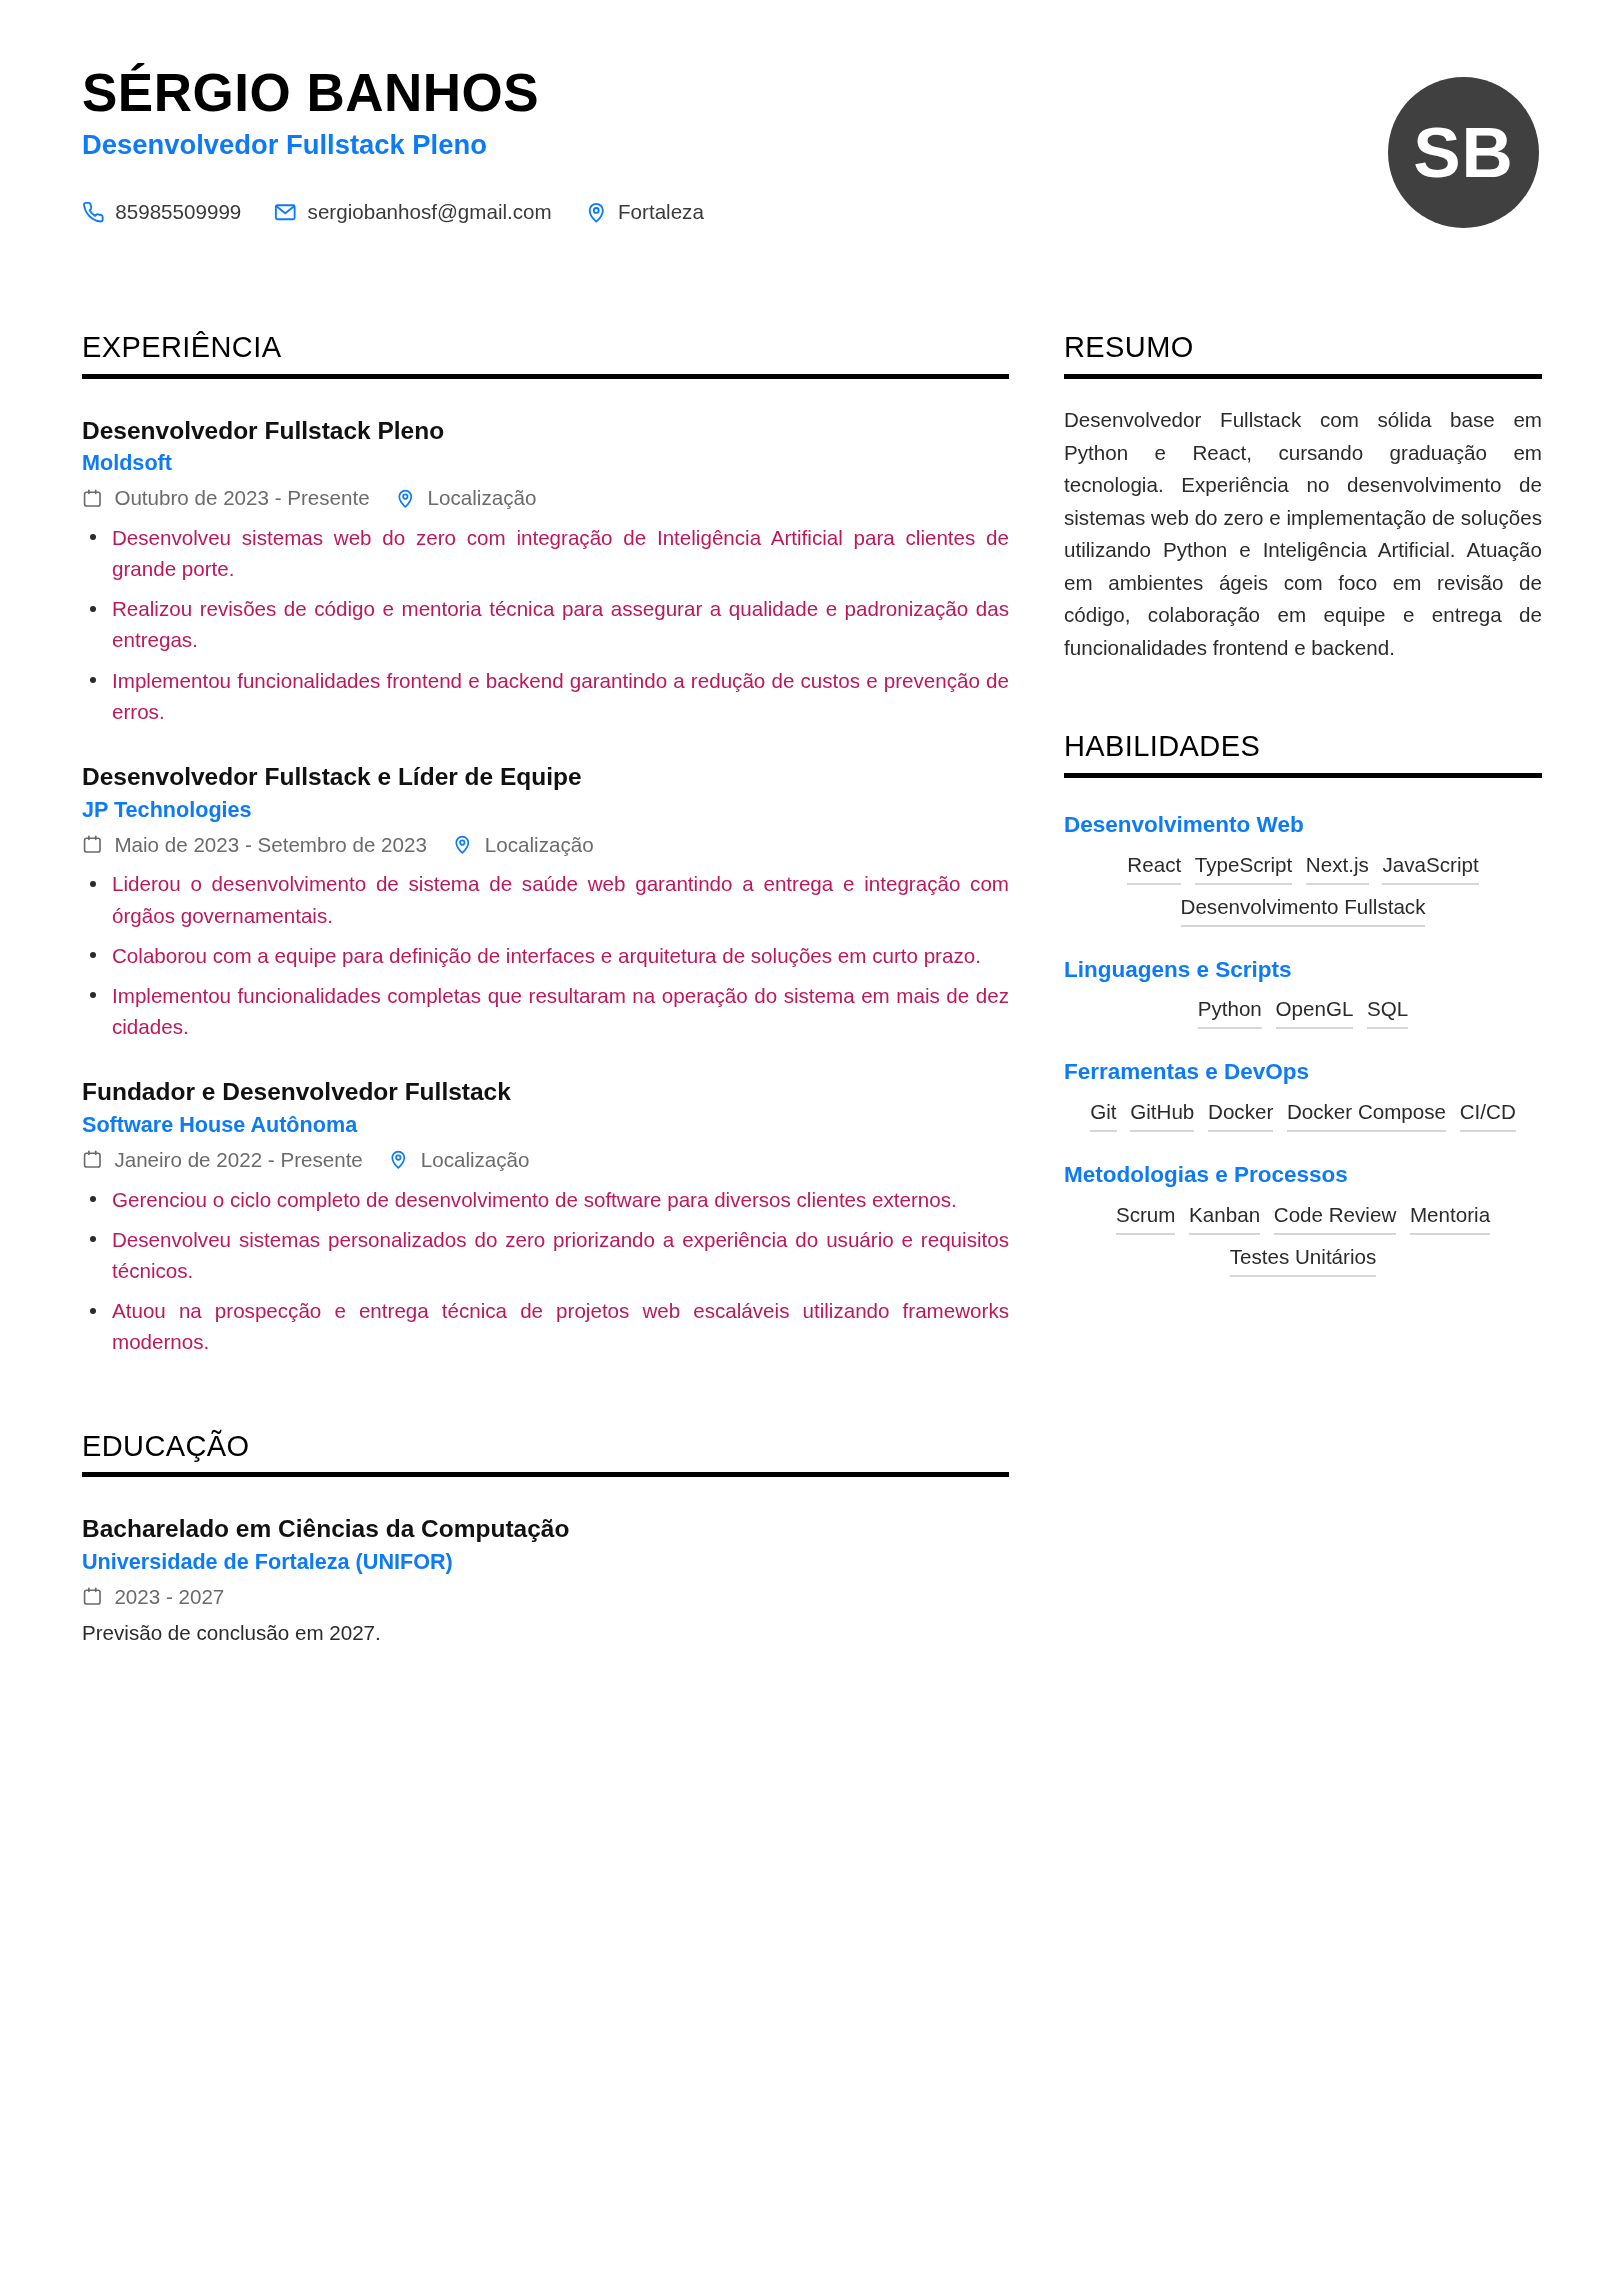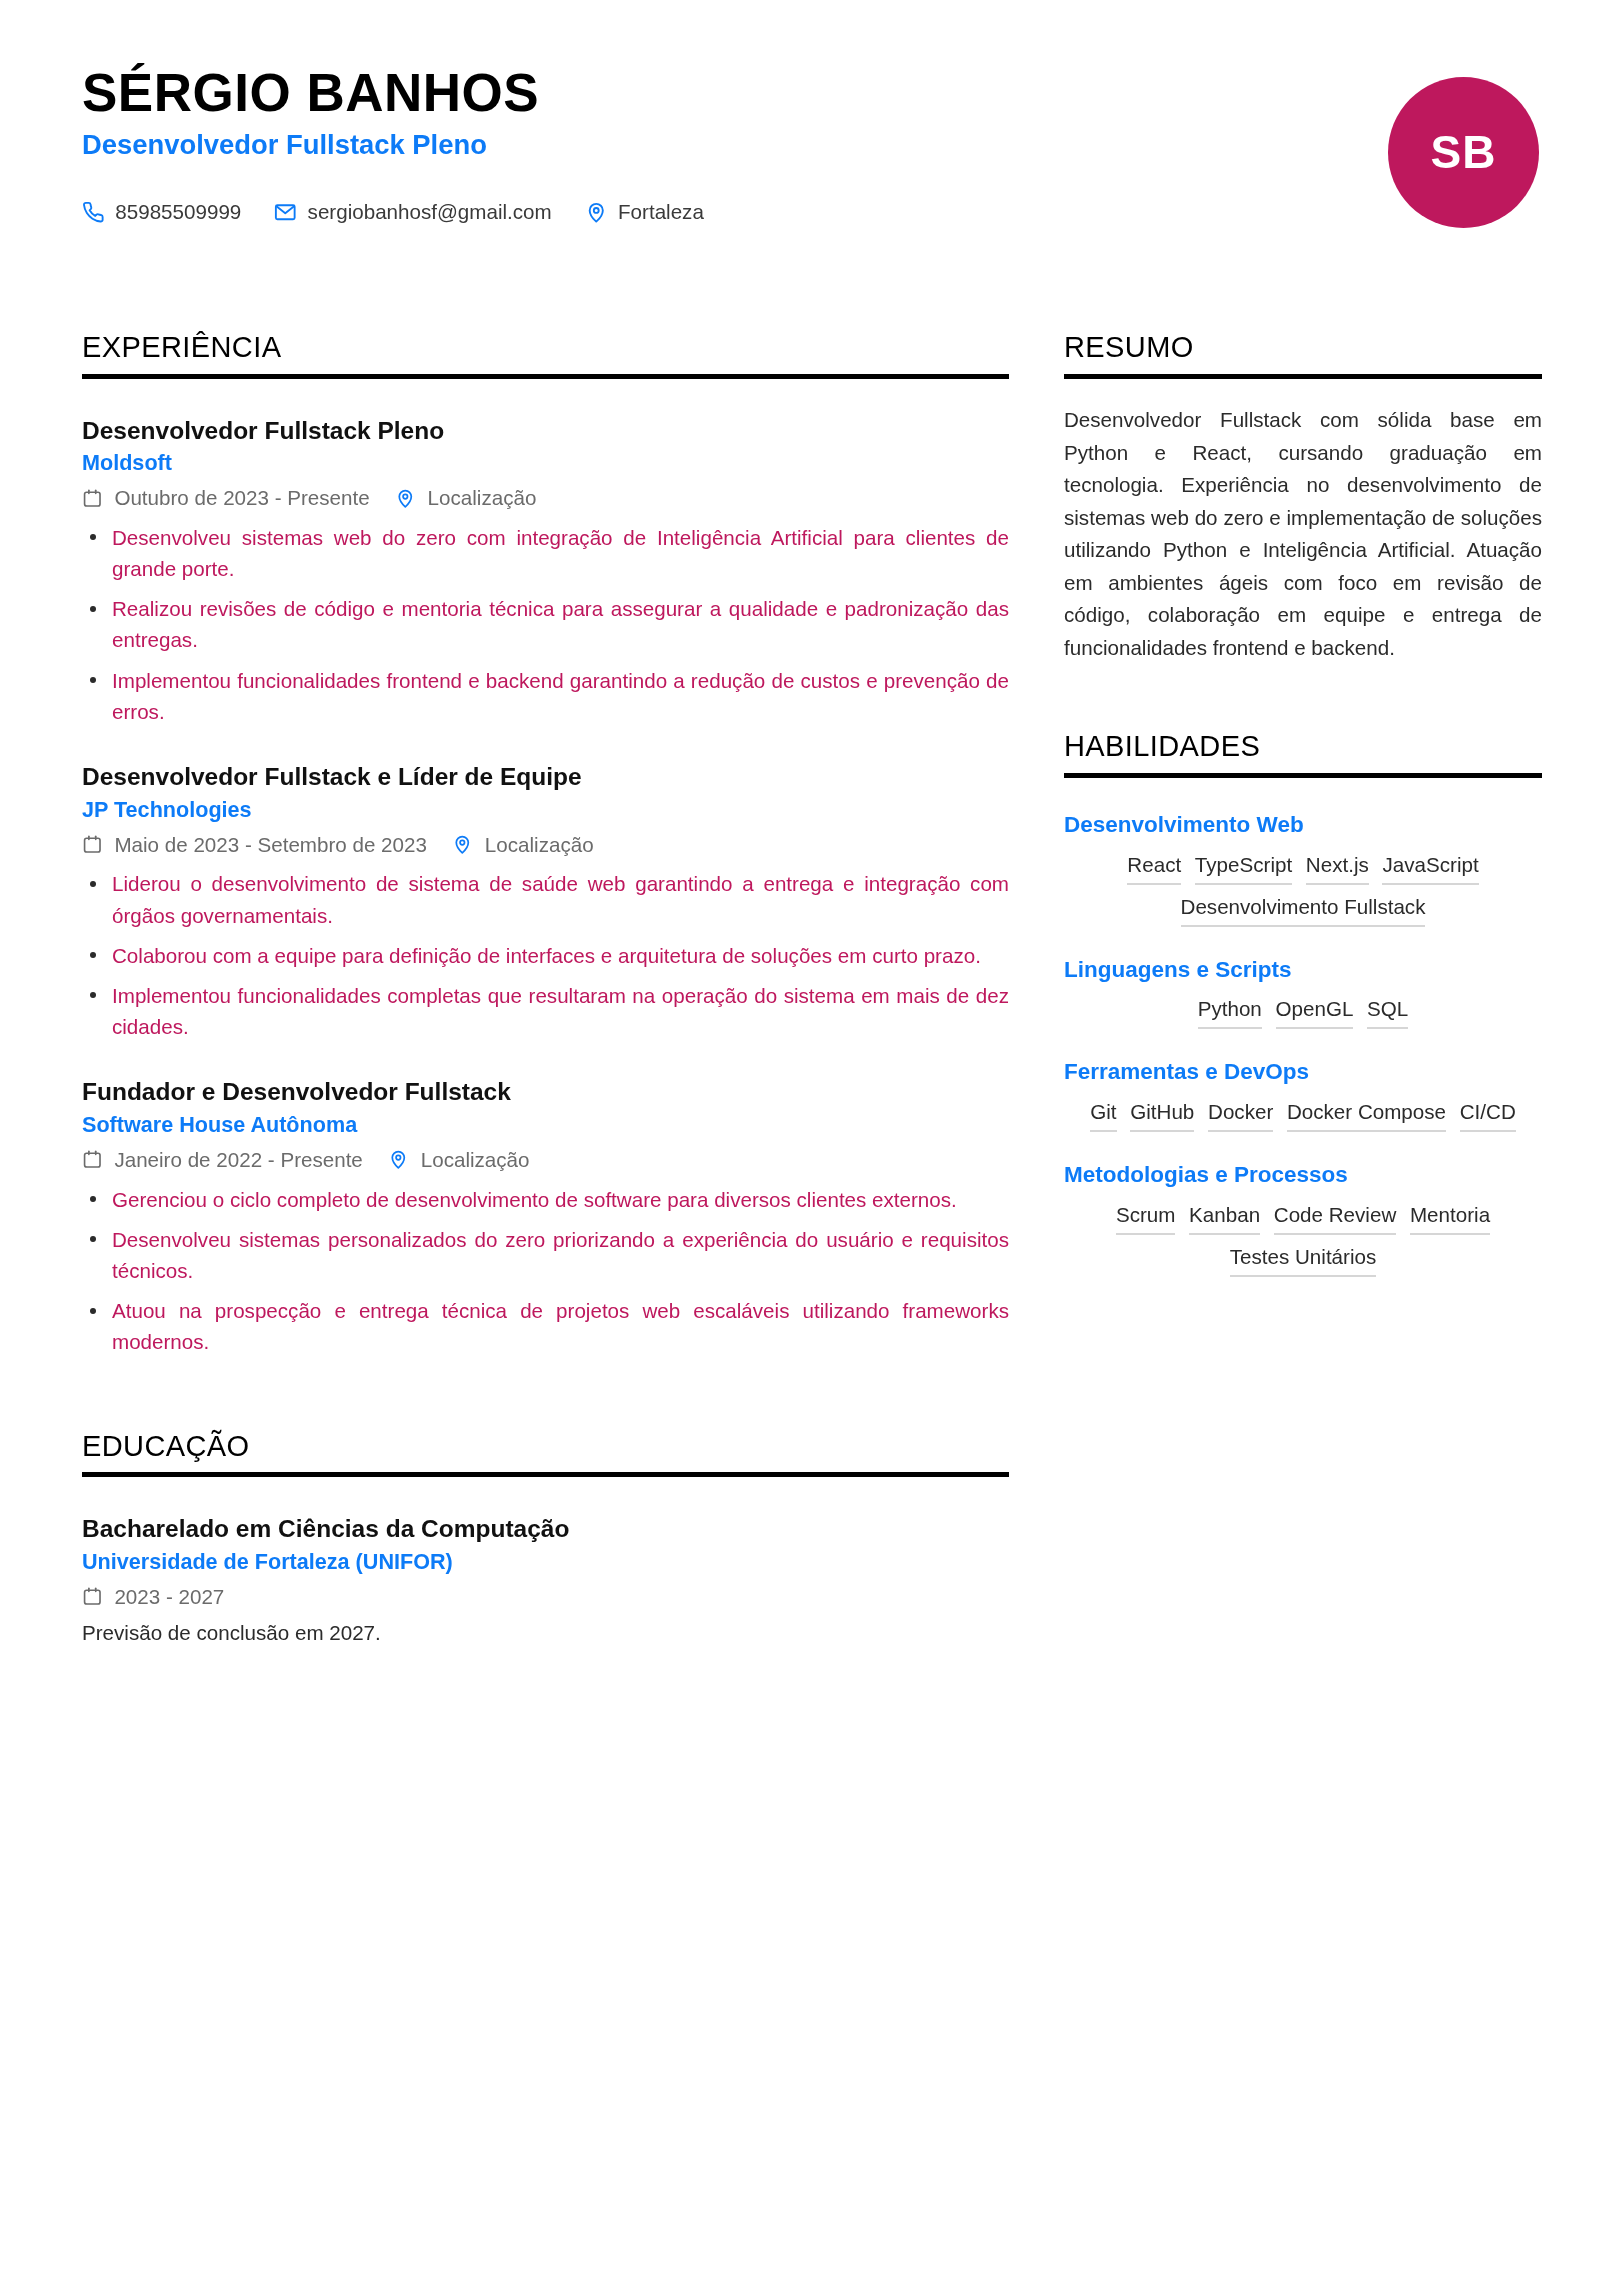--- a/index.html
+++ b/index.html
@@ -66,23 +66,23 @@
 
   .contact-item .ic { display: flex; align-items: center; }
 
   .avatar {
     position: absolute;
     top: 13.7px;
     right: 0;
     width: 151px;
     height: 151px;
     border-radius: 50%;
-    background: #be185d;
+    background: #404040;
     color: #ffffff;
-    font-size: 46px;
+    font-size: 71px;
     font-weight: bold;
     display: flex;
     align-items: center;
     justify-content: center;
     letter-spacing: 1px;
   }
 
   
   .columns {
     display: flex;

